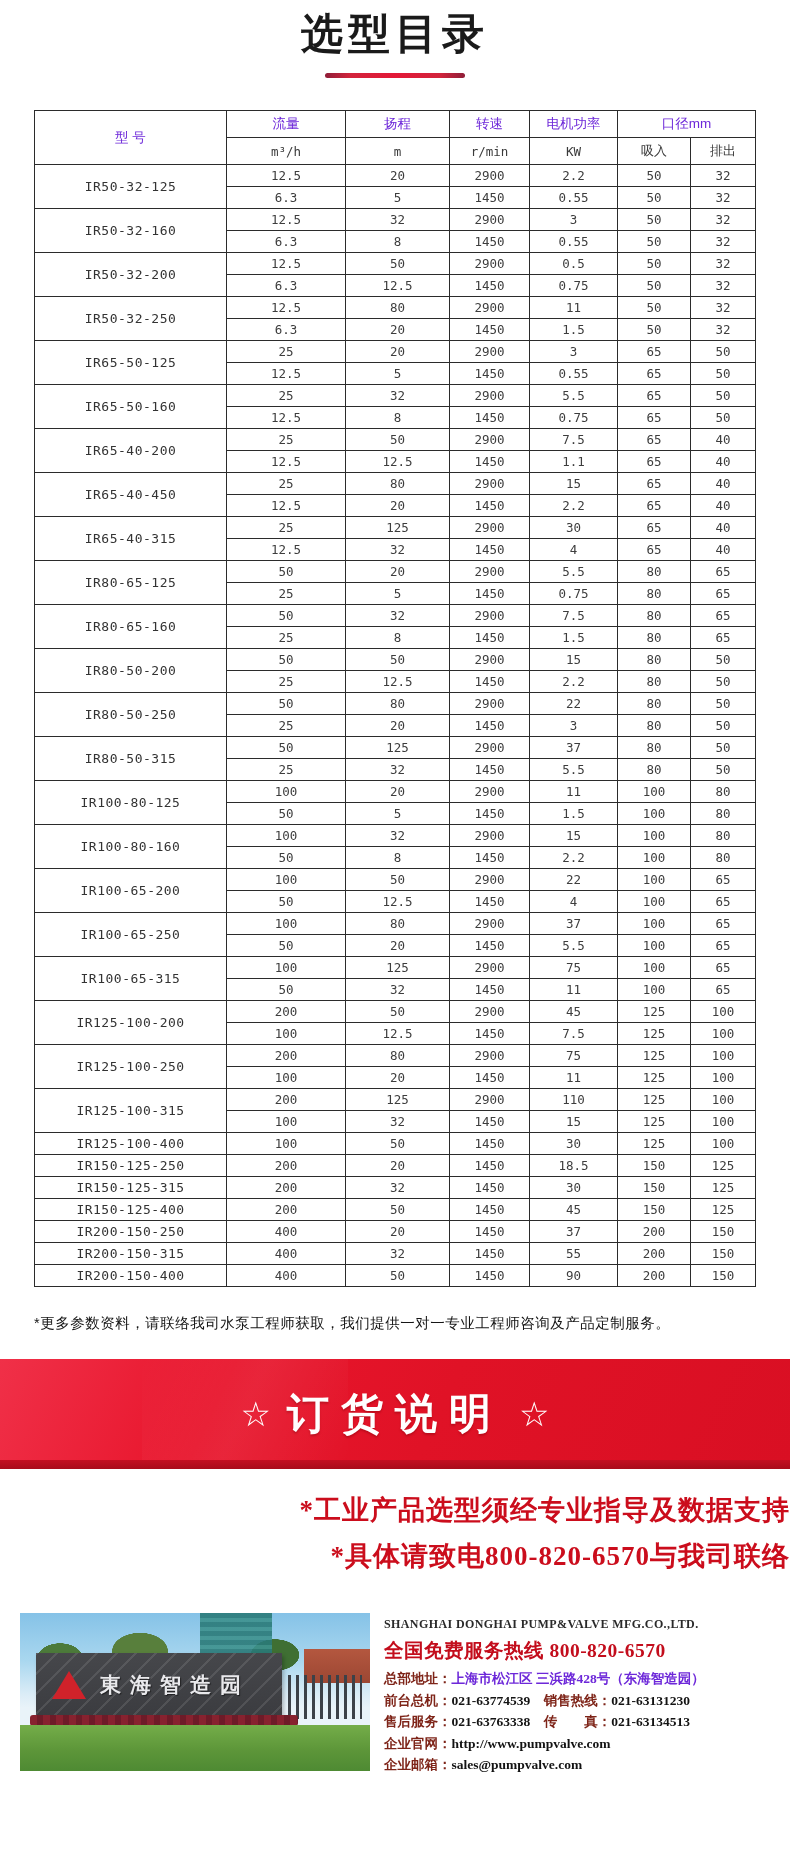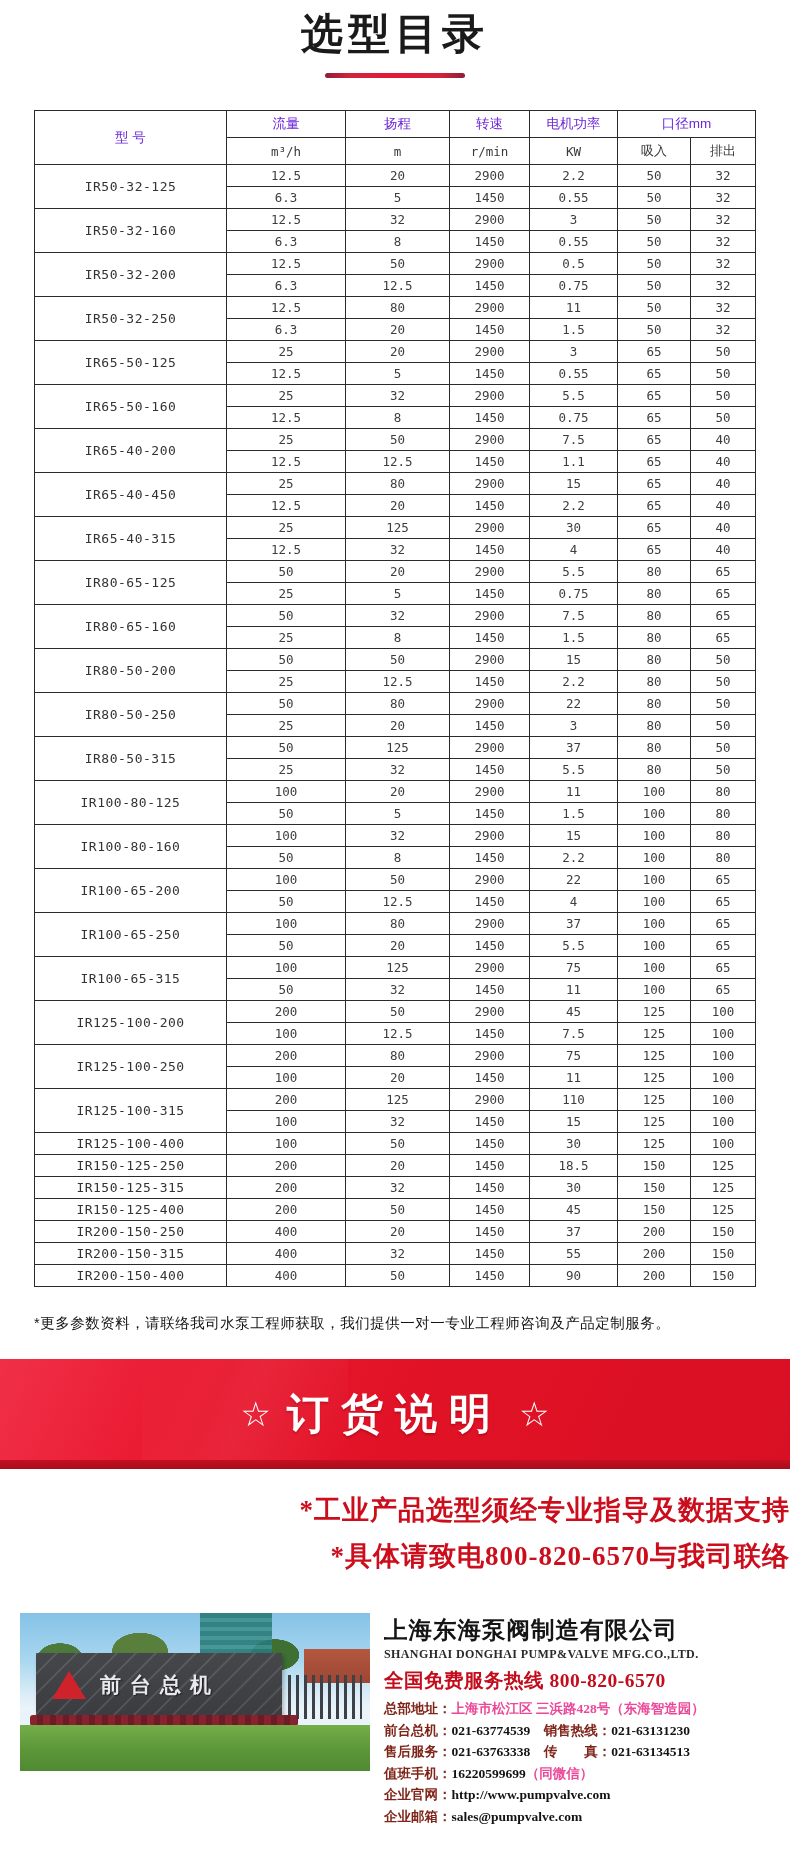--- a/index.html
+++ b/index.html
@@ -136,21 +136,21 @@
   .hotline-row {
     margin-top:5px; font-family:"Liberation Serif", serif; font-weight:bold;
     color:#c30d1c; font-size:19.5px; line-height:26px; letter-spacing:0.5px;
   }
   .contact-lines { margin-top:4px; }
   .contact-line {
     font-family:"Liberation Serif", serif; font-weight:bold;
     font-size:13.5px; line-height:21.5px; white-space:nowrap;
   }
   .contact-line .lbl { color:#7e2418; }
-  .contact-line .txt { color:#ec4899; }
+  .contact-line .txt { color:#6d28d9; }
   .contact-line .num { color:#131313; }
   a.plainlink { text-decoration:none; color:inherit; cursor:pointer; }
 </style>
 </head>
 <body>
 
 <div class="page-title">选型目录</div>
 <div class="title-underline"></div>
 
 <table class="spec">
@@ -636,34 +636,32 @@
   </div>
 
 <div class="company">
   <div class="photo">
     <div class="trees"></div>
     <div class="glass-bldg"></div>
     <div class="red-bldg"></div>
     <div class="gate"></div>
     <div class="sign-wall">
       <div class="logo-mark"></div>
-      <div class="sign-text">前台总机</div>
+      <div class="sign-text">東海智造园</div>
     </div>
     <div class="hedge"></div>
     <div class="lawn"></div>
   </div>
   <div class="info">
-    <div class="company-name">上海东海泵阀制造有限公司</div>
     <div class="company-name-en">SHANGHAI DONGHAI PUMP&amp;VALVE MFG.CO.,LTD.</div>
     <div class="hotline-row">
       <span>全国免费服务热线</span>
       <span>800-820-6570</span>
     </div>
     <div class="contact-lines">
         <div class="contact-line"><span class="lbl">总部地址：</span><span class="txt">上海市松江区 三浜路428号（东海智造园）</span></div>
         <div class="contact-line"><span class="lbl">前台总机：</span><span class="num">021-63774539</span><span class="lbl">　销售热线：</span><span class="num">021-63131230</span></div>
         <div class="contact-line"><span class="lbl">售后服务：</span><span class="num">021-63763338</span><span class="lbl">　传　　真：</span><span class="num">021-63134513</span></div>
-        <div class="contact-line"><span class="lbl">值班手机：</span><span class="num">16220599699</span><span class="txt">（同微信）</span></div>
         <div class="contact-line"><span class="lbl">企业官网：</span><a class="num link plainlink" href="#">http://www.pumpvalve.com</a></div>
         <div class="contact-line"><span class="lbl">企业邮箱：</span><a class="num link plainlink" href="#">sales@pumpvalve.com</a></div>
       </div>
   </div>
 </div>
 
 </body></html>

